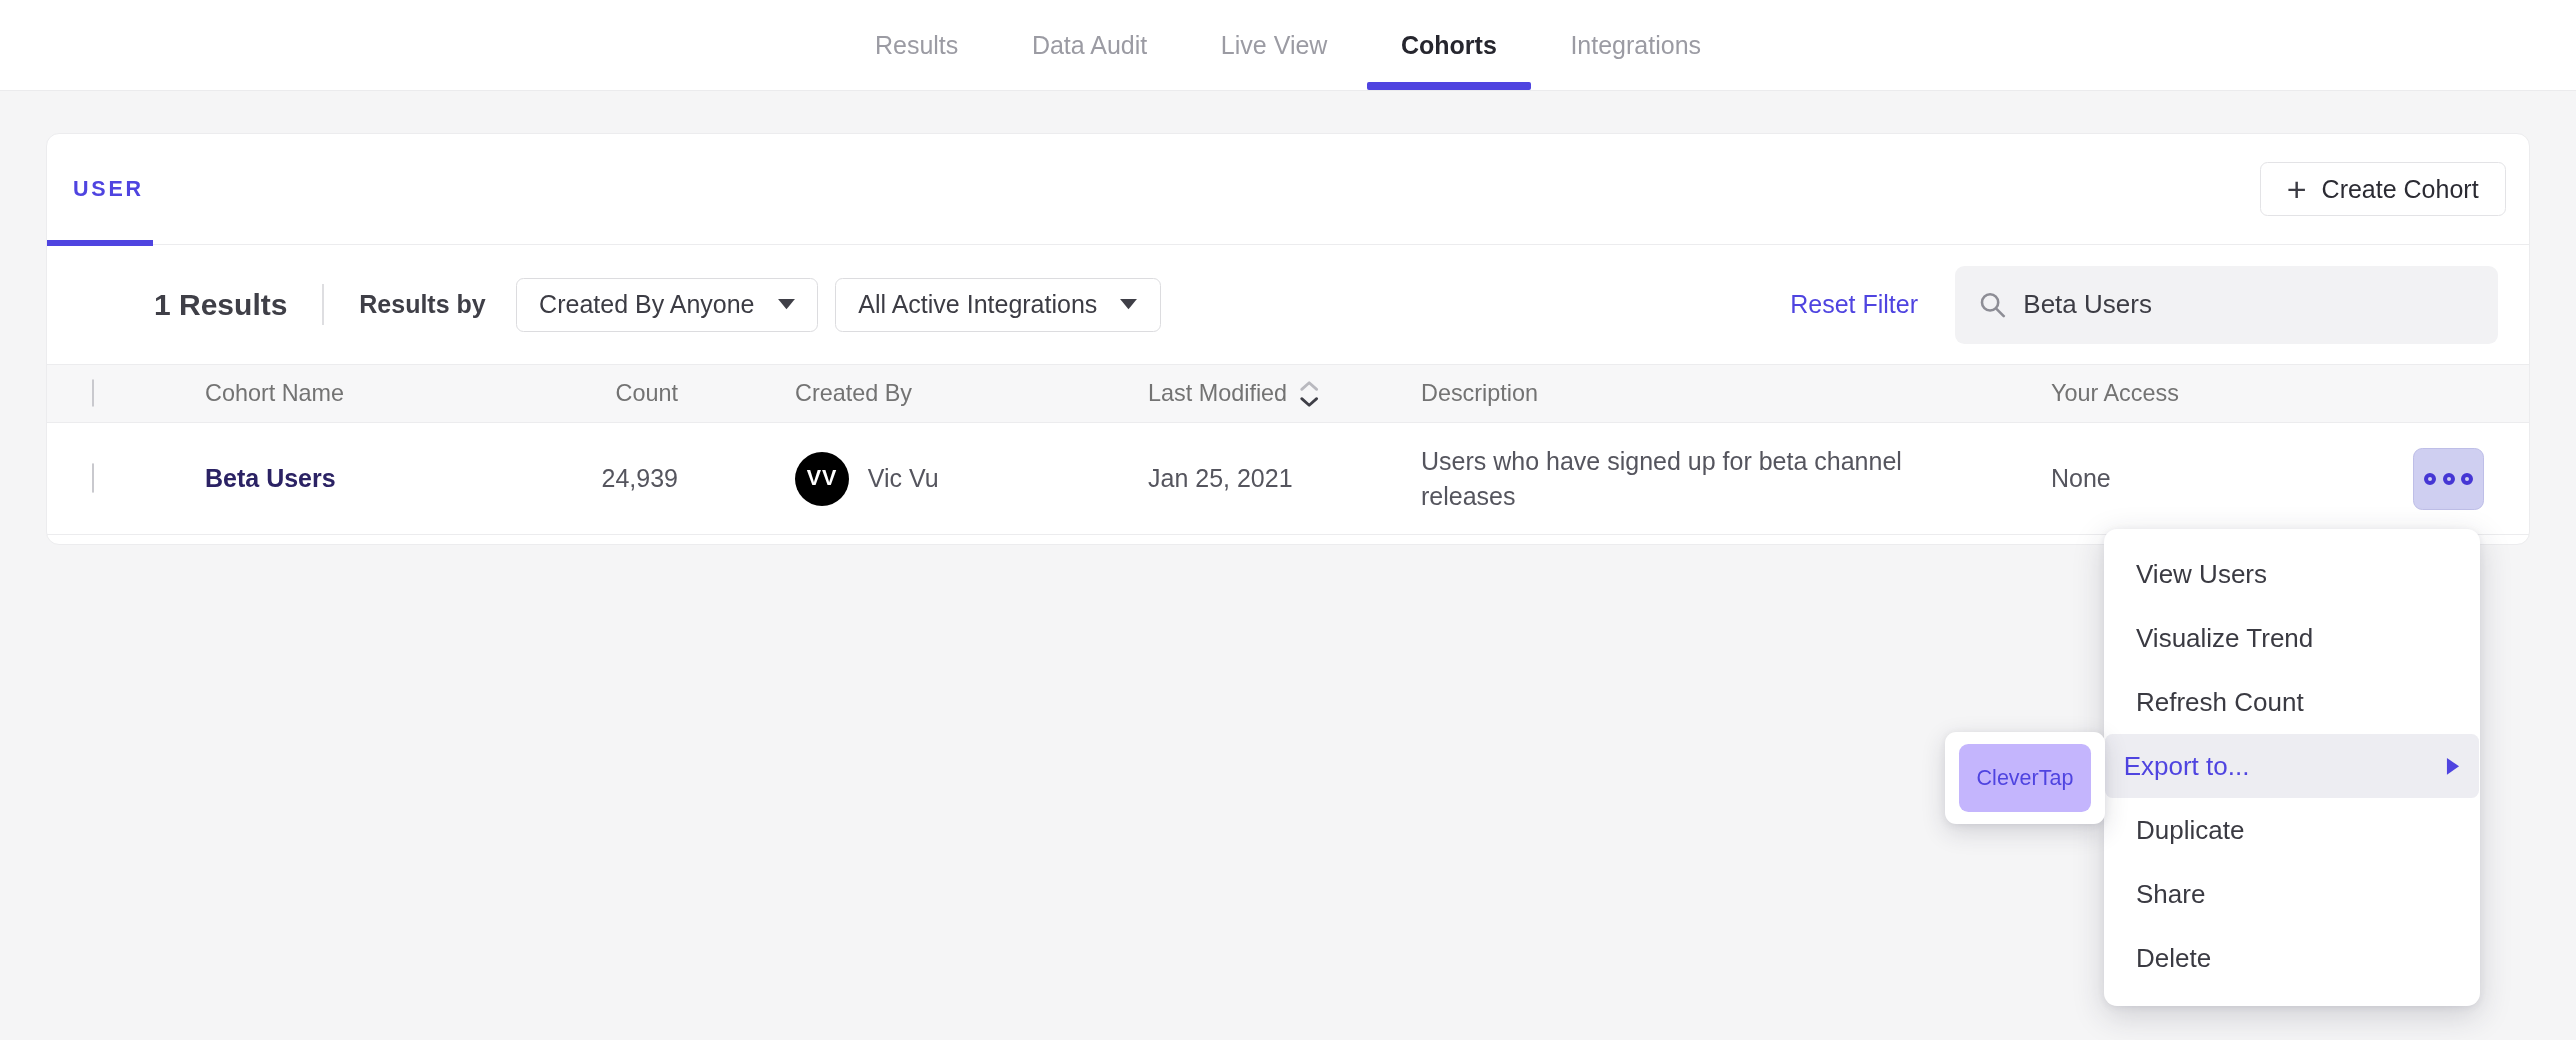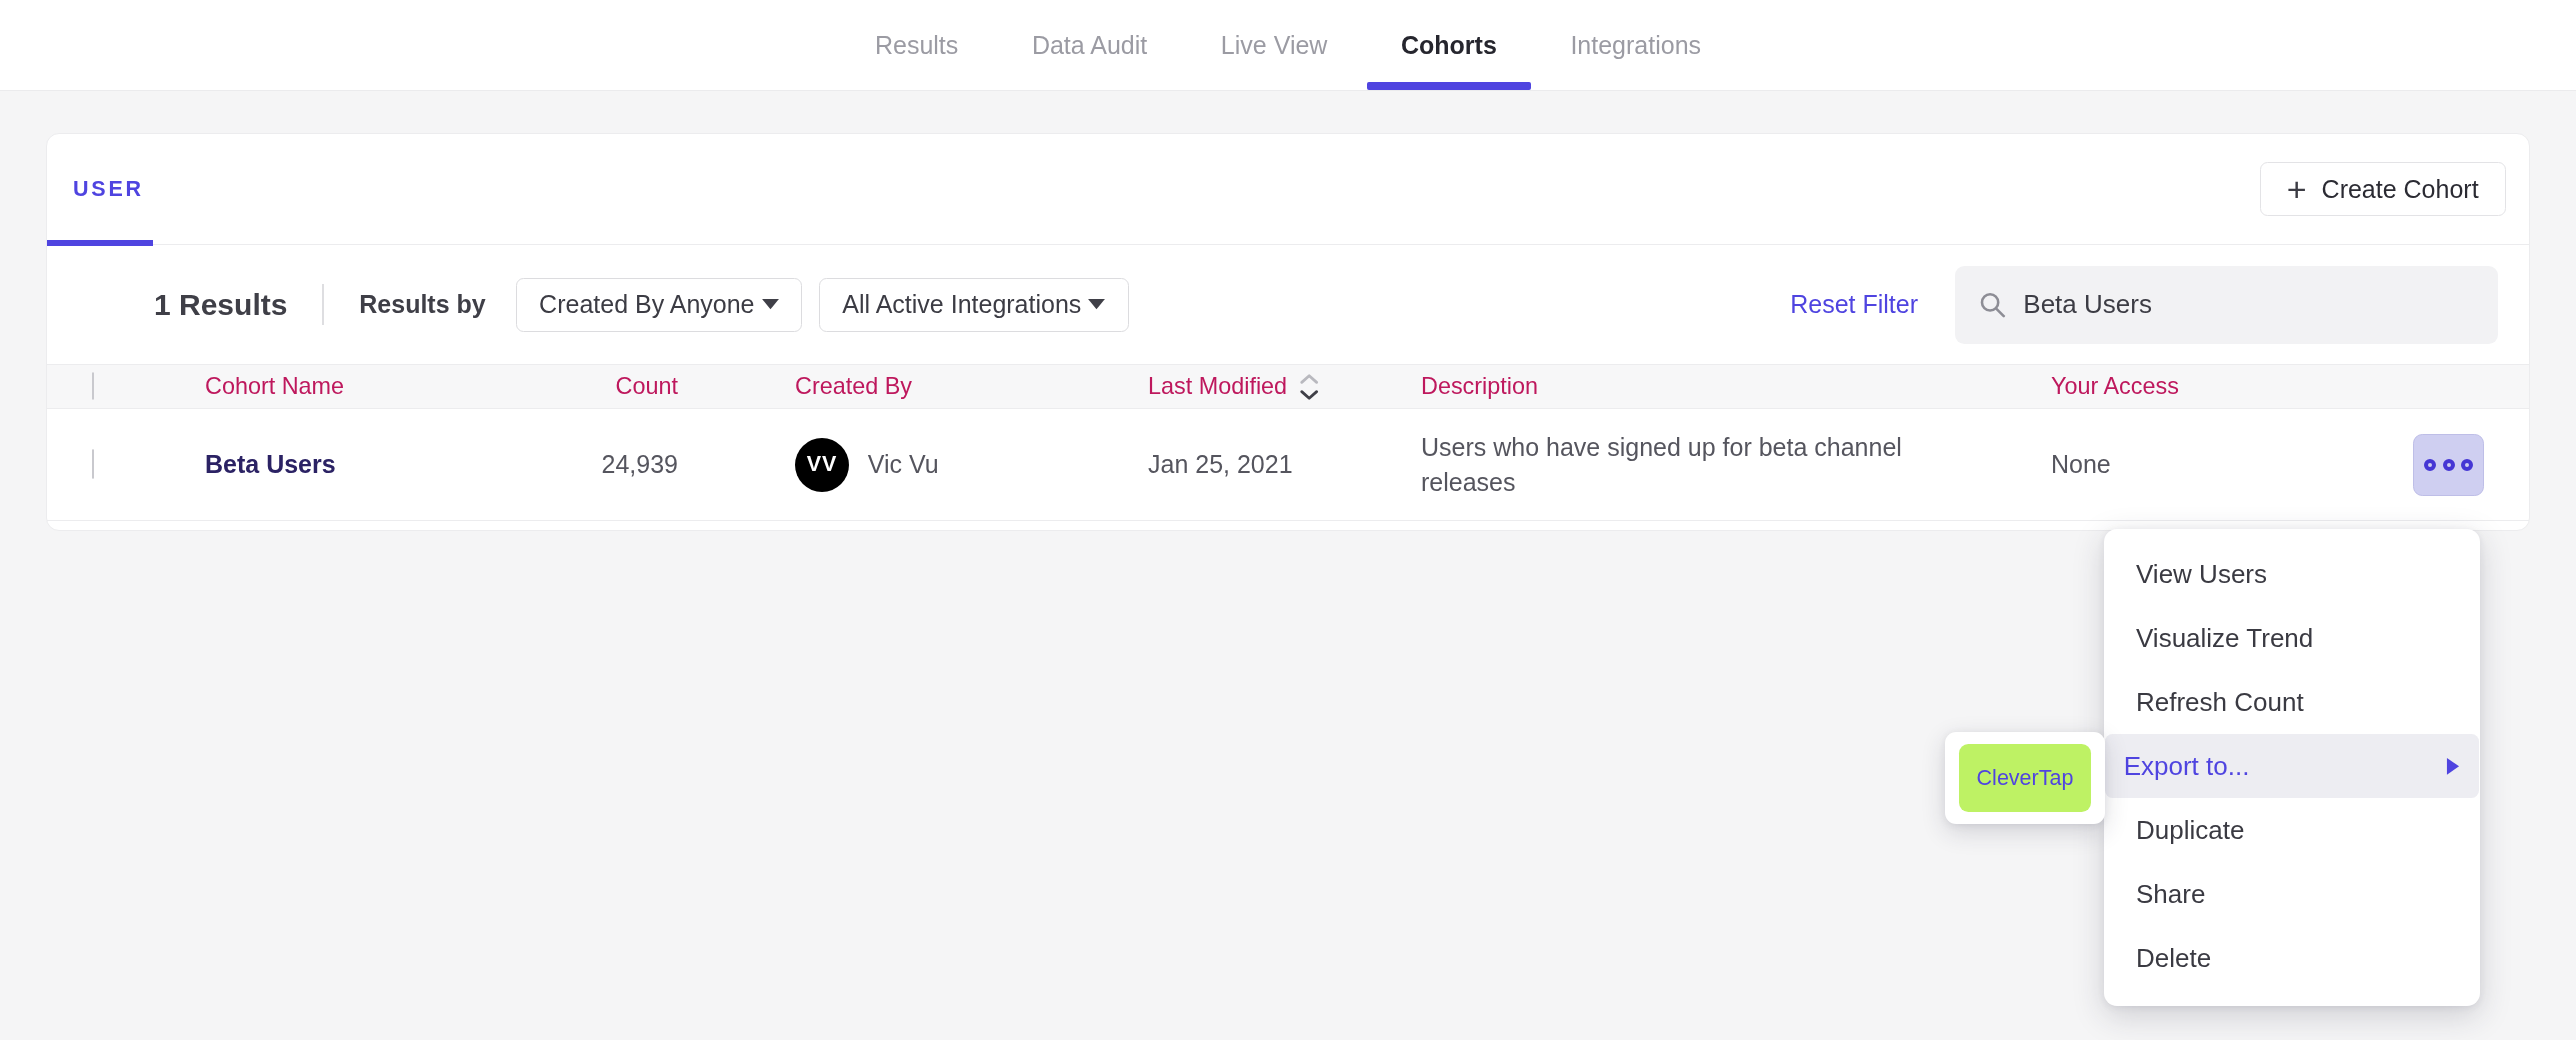--- a/index.html
+++ b/index.html
@@ -28,35 +28,35 @@
   .create-btn { display:flex; align-items:center; gap:15px; height:54px; padding:0 26px;
     background:#fff; border:1.9px solid #e3e3e6; border-radius:7.5px;
     font-size:25px; color:#2b2b33; cursor:pointer; }
   .plus { font-size:34px; font-weight:400; line-height:1; color:#3c3c44; }
 
   
   .filter-row { height:119px; display:flex; align-items:center; padding:0 31px 0 107px; }
   .results { font-size:30px; color:#3f3f47; font-weight:700; }
   .vdivider { width:1.9px; height:41px; background:#dedee1; margin:0 35px; }
   .filter-by { font-size:25px; color:#3f3f47; font-weight:700; margin-right:30px; }
-  .dropdown { display:flex; align-items:center; gap:7px; height:54px; padding:0 22.4px;
+  .dropdown { display:flex; align-items:center; gap:23px; height:54px; padding:0 22.4px;
     border:1.9px solid #dcdcdf; border-radius:7.5px; background:#fff;
     font-size:25px; color:#3c3c44; margin-right:17px; cursor:pointer; }
   .spacer { flex:1; }
   .reset { font-size:25px; color:#4f44e0; margin-right:37px; cursor:pointer; }
   .searchbox { display:flex; align-items:center; gap:17px; width:543px; height:78px;
     background:#f2f2f4; border-radius:9.3px; padding:0 24px; }
   .searchbox input { border:none; outline:none; background:transparent;
     font-size:26px; color:#3c3c44; width:100%; font-family:"Liberation Sans",sans-serif; }
 
   
   .tgrid { display:grid; align-items:center; padding:0 45px;
     grid-template-columns:113px 308px 165px 470px 273px 630px 308px 1fr; }
-  .thead { height:45px; background:#f7f7f8; border-top:1.9px solid #ececee;
-    border-bottom:1.9px solid #ececee; font-size:23.4px; color:#be185d; }
+  .thead { height:59px; background:#f7f7f8; border-top:1.9px solid #ececee;
+    border-bottom:1.9px solid #ececee; font-size:23.4px; color:#737373; }
   .trow { height:112px; font-size:25px; color:#55555e; border-bottom:1.9px solid #ececee; }
   .col-count { text-align:right; }
   .col-created { padding-left:117px; }
   .col-actions { display:flex; justify-content:flex-end; }
   .checkbox { width:32px; height:32px; border:1.9px solid #c9c9ce; border-radius:6.5px;
     background:#fff; cursor:pointer; }
   .sort-wrap { display:inline-flex; align-items:center; gap:11.2px; cursor:pointer; }
   .name-link { color:#2b2264; font-weight:700; cursor:pointer; }
   .created-cell { display:flex; align-items:center; gap:18.7px; }
   .avatar { width:54px; height:54px; border-radius:50%; background:#000000;
@@ -74,21 +74,21 @@
     box-shadow:0 9.3px 32px rgba(40,40,60,0.18), 0 1.9px 7.5px rgba(40,40,60,0.08); z-index:20; }
   .menu-item { height:64px; display:flex; align-items:center; padding:0 32px;
     font-size:26px; color:#3a3a42; cursor:pointer; }
   .menu-item.highlight { margin:0 1px; padding:0 18.7px; border-radius:7.5px;
     background:#ededf2; color:#4f44e0; justify-content:space-between; }
 
   
   .submenu { position:absolute; left:1945px; top:732px; width:160px; height:92px;
     background:#fff; border-radius:11.2px; padding:12px 14px;
     box-shadow:0 7.5px 24px rgba(40,40,60,0.16), 0 1.9px 7.5px rgba(40,40,60,0.08); z-index:21; }
-  .submenu-item { width:100%; height:100%; background:#bef264; border-radius:9.3px;
+  .submenu-item { width:100%; height:100%; background:#c4b5fd; border-radius:9.3px;
     display:flex; align-items:center; justify-content:center;
     font-size:21.5px; color:#4f44e0; cursor:pointer; }
 </style>
 </head>
 <body>
 
 <nav class="topnav">
   <div class="tab">
       <span>Results</span>
     </div>

